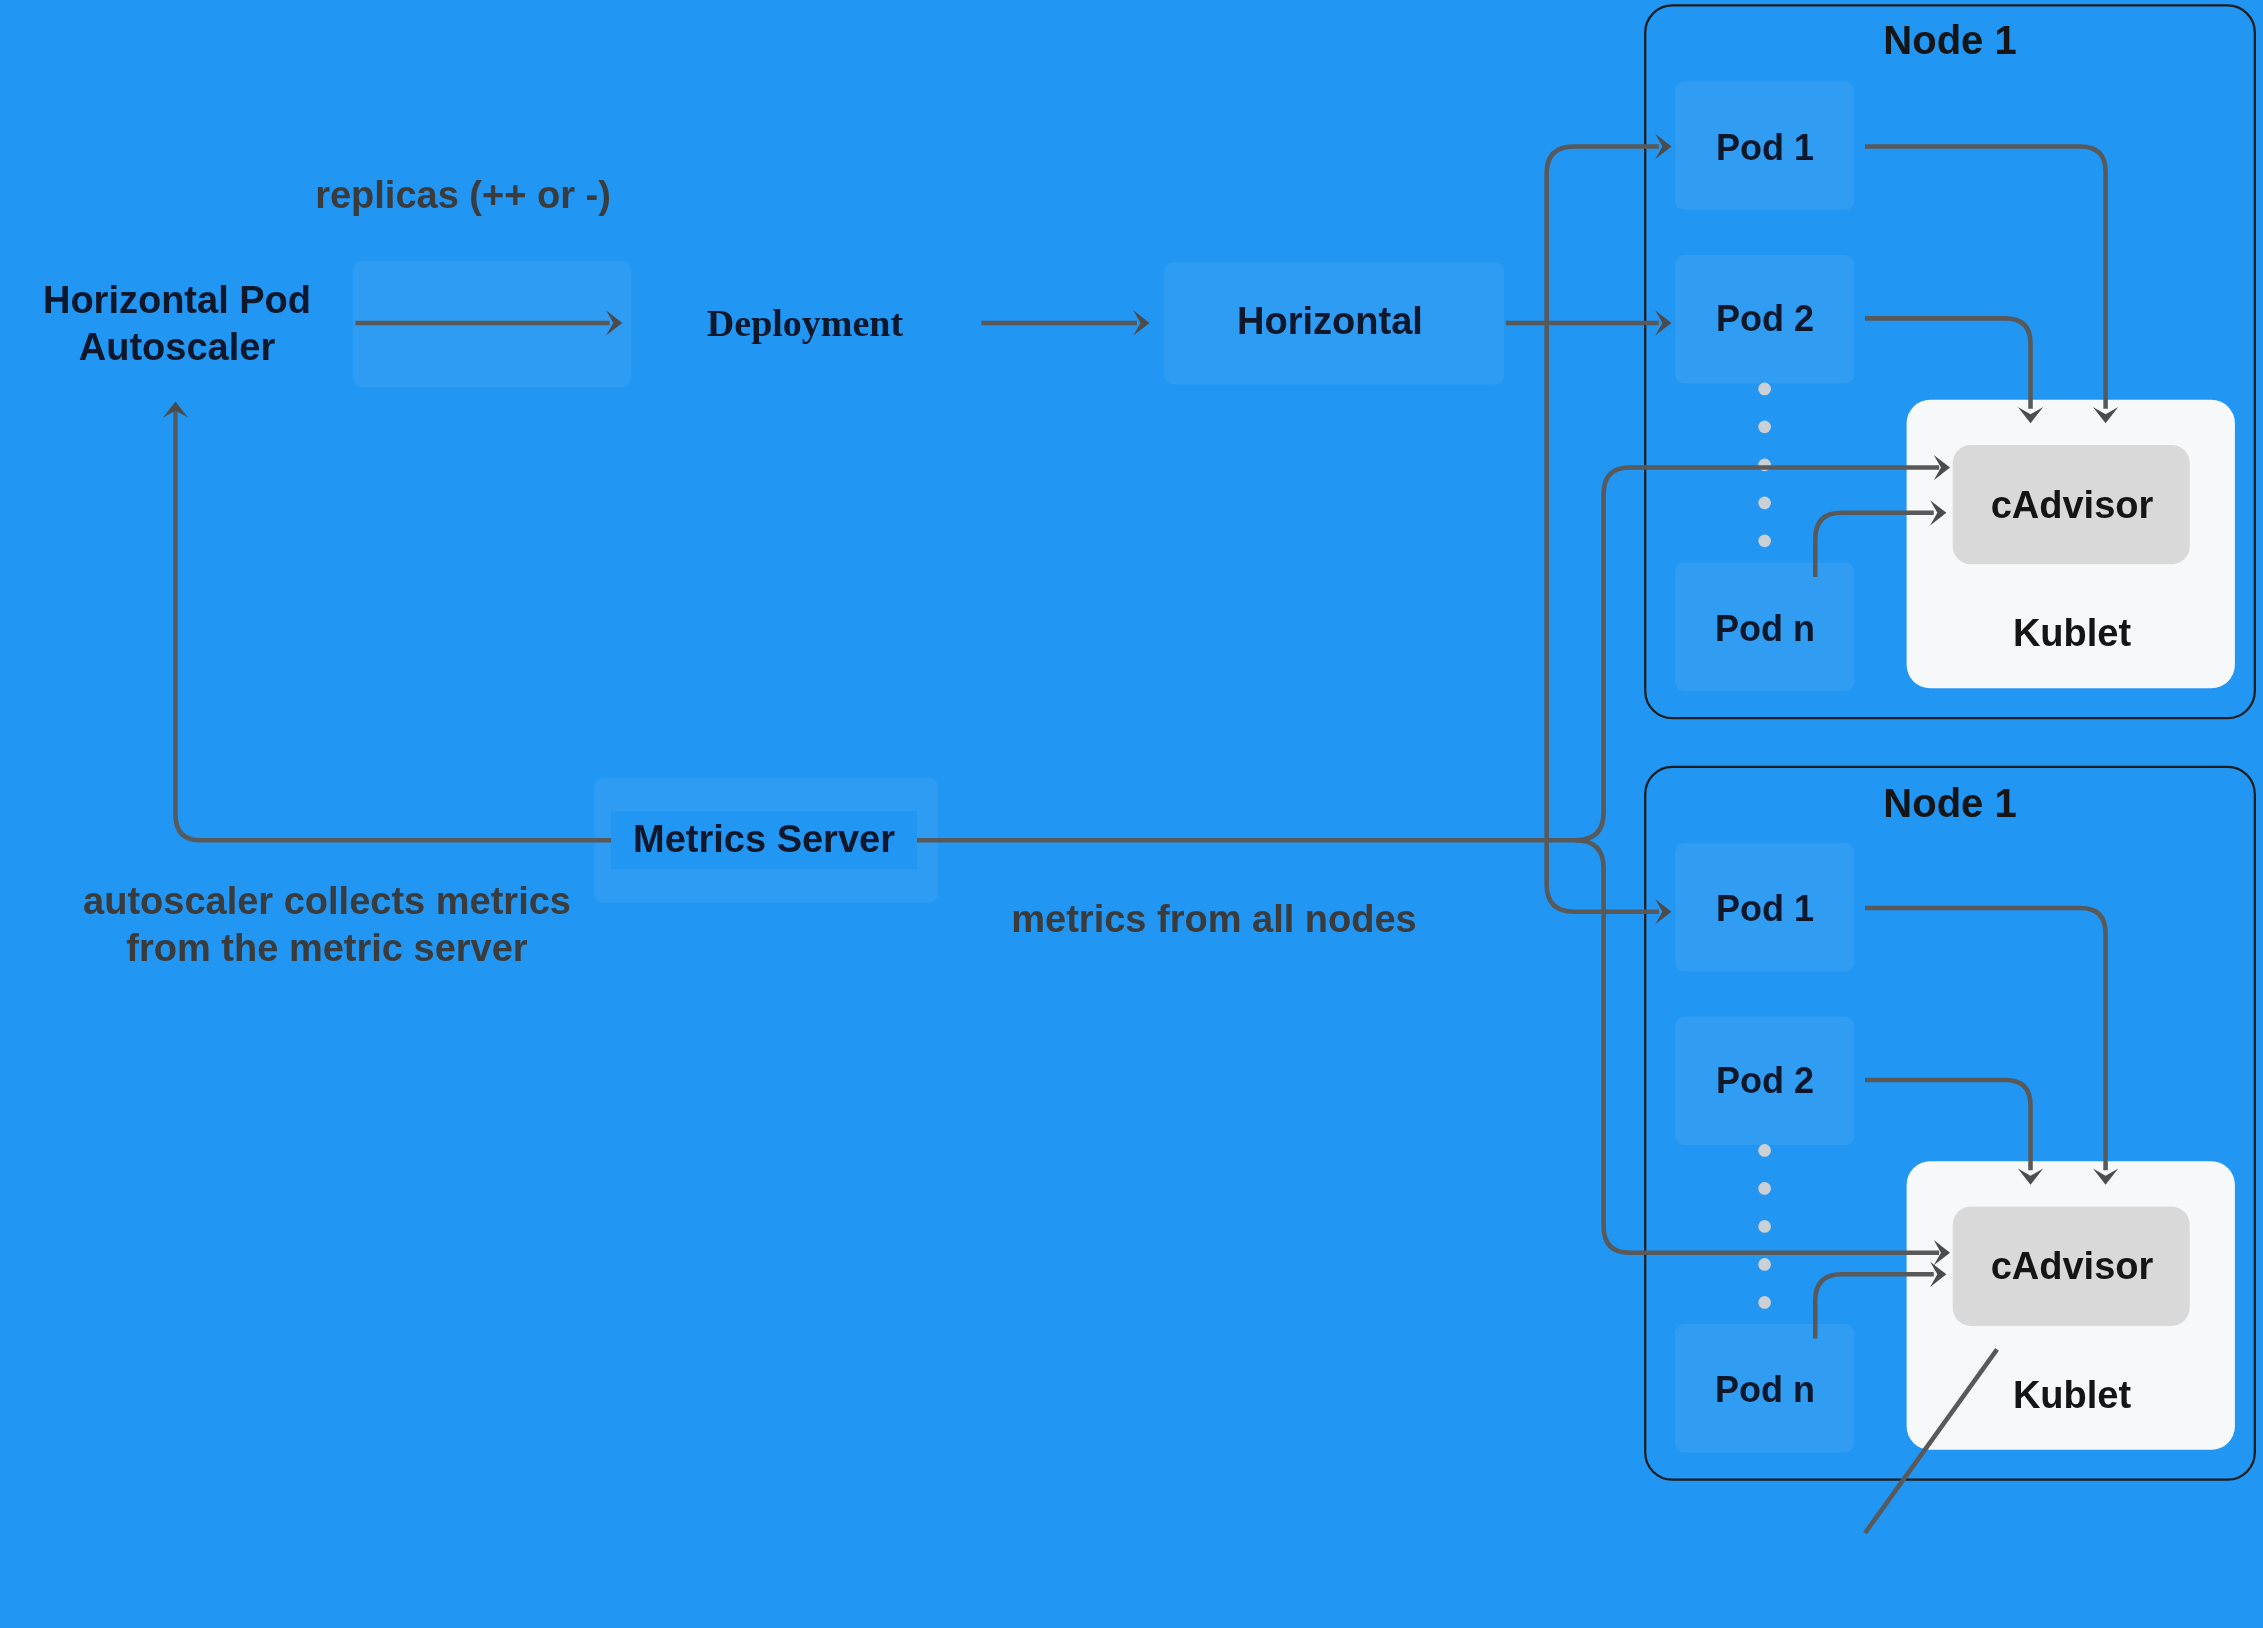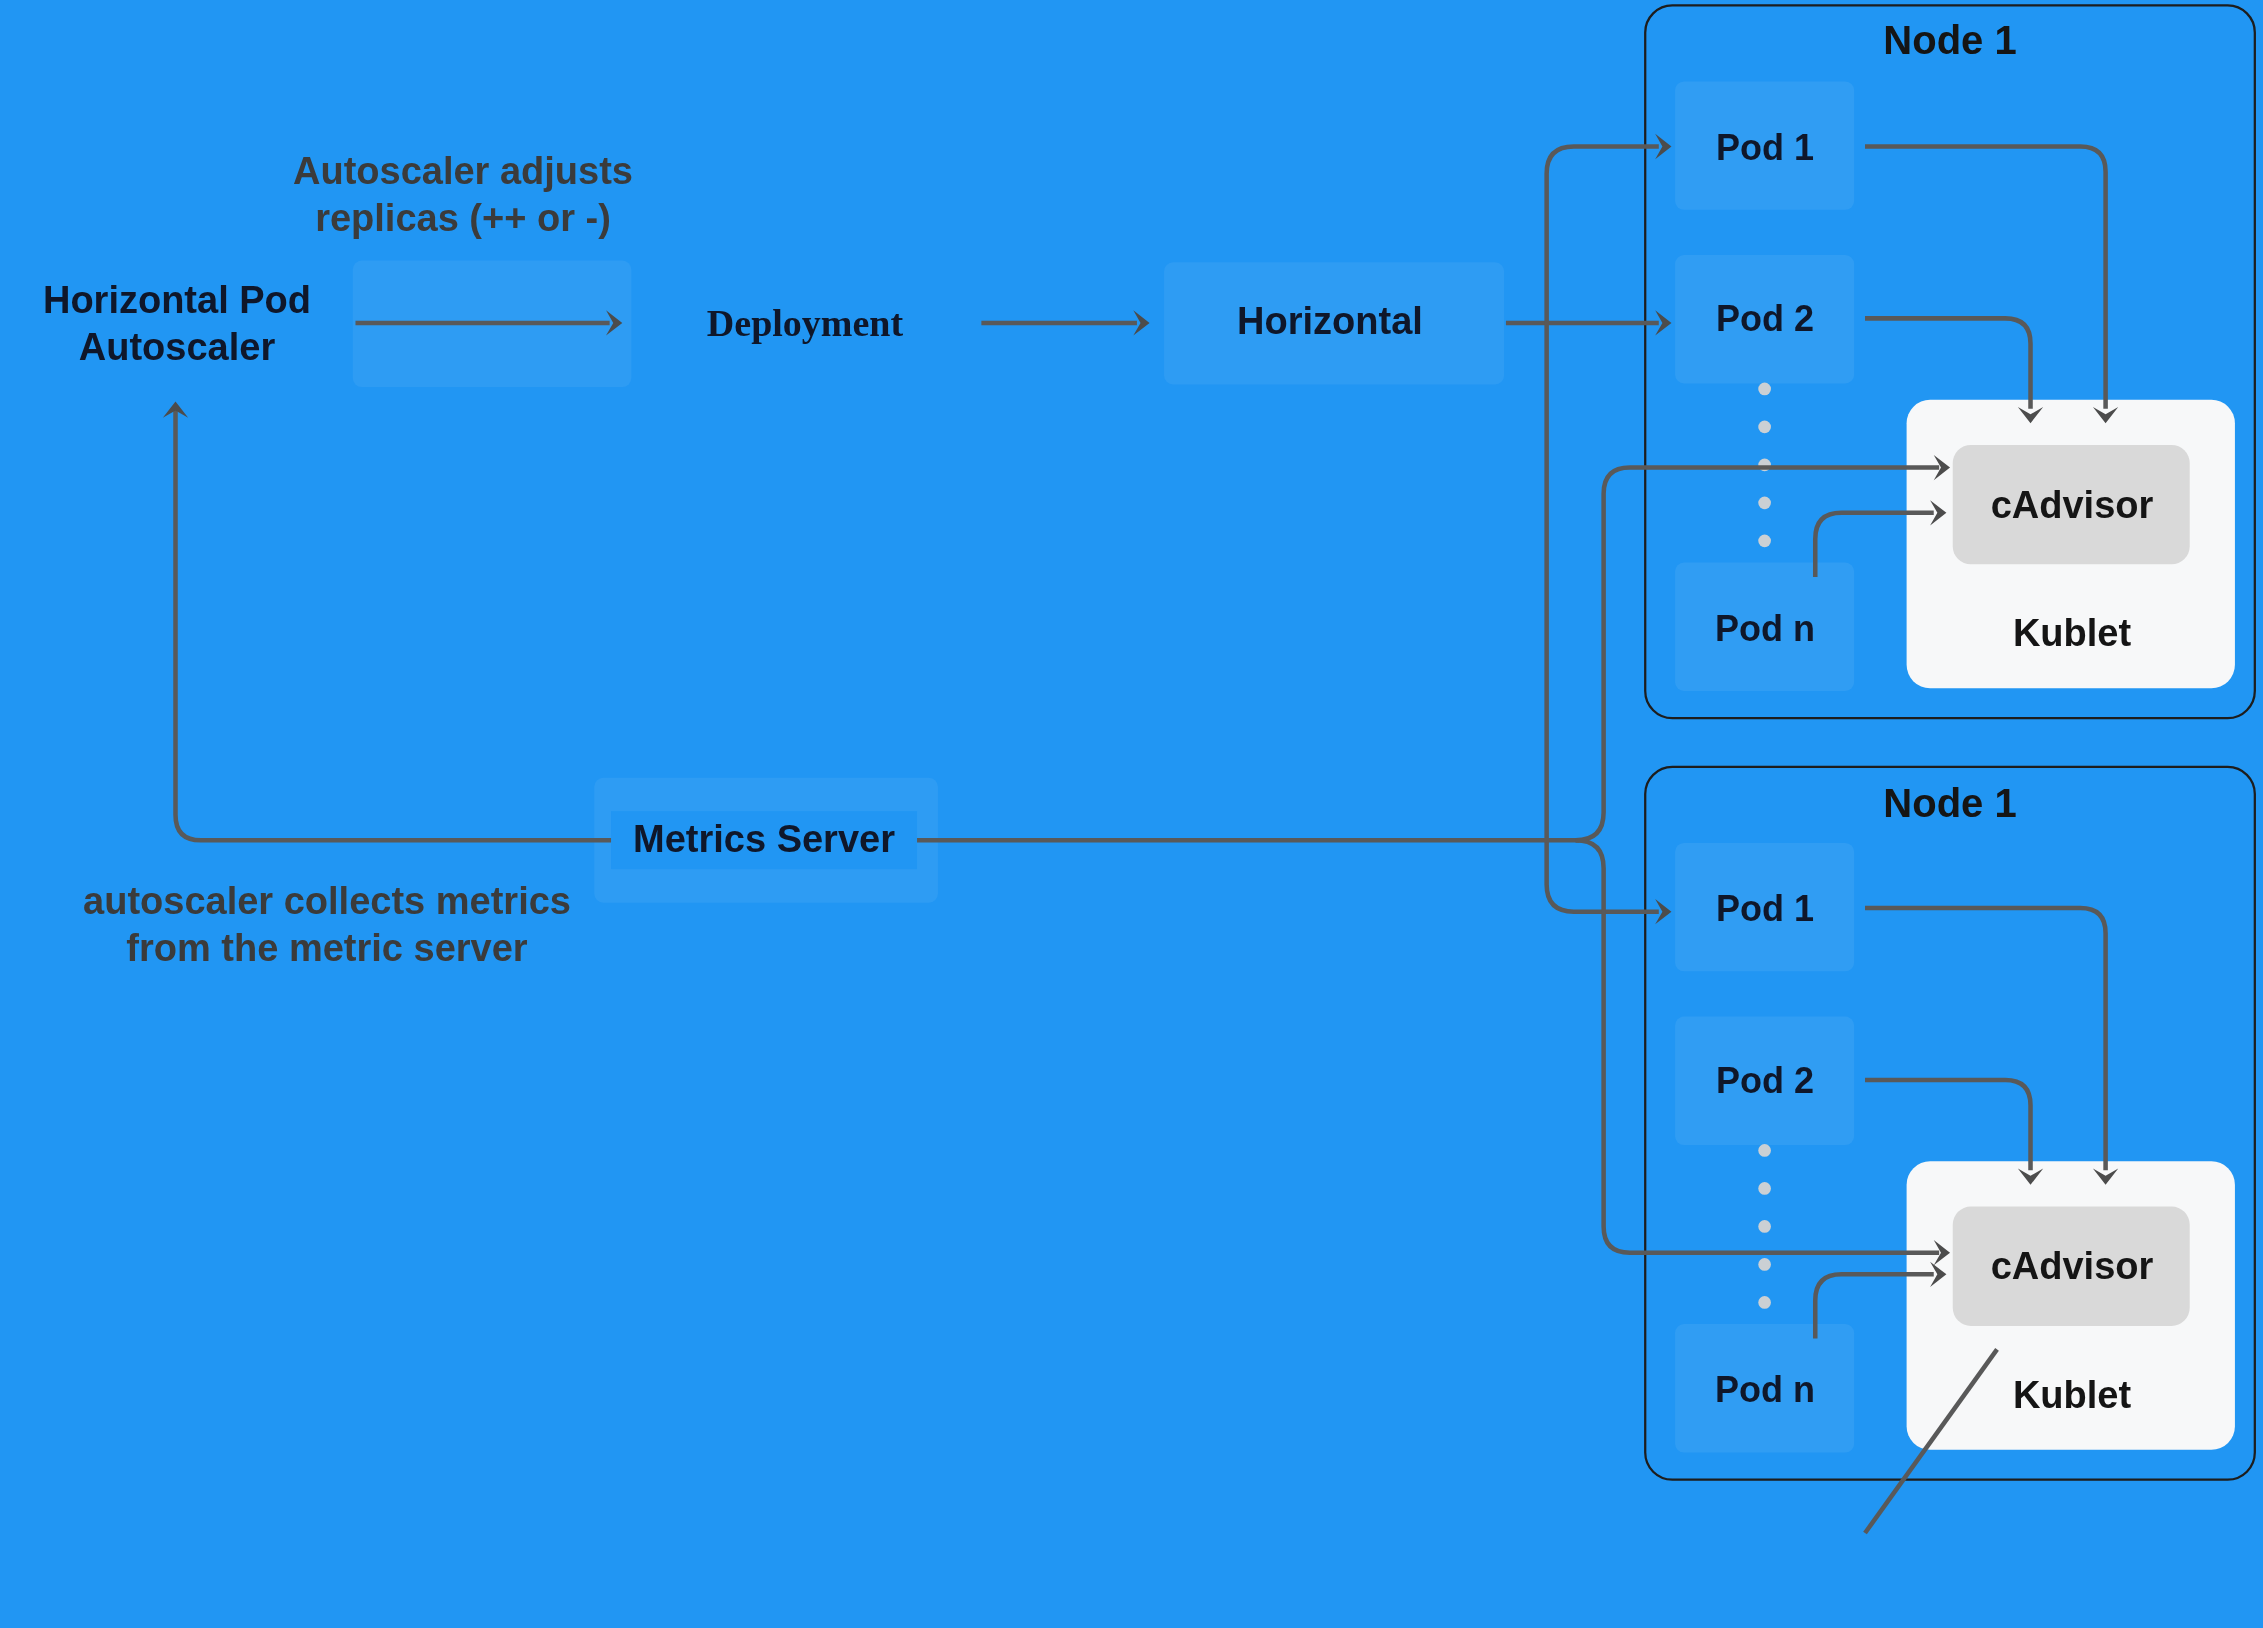--- a/index.html
+++ b/index.html
@@ -101,41 +101,41 @@
 
     <path d="M 1742 929 Q 1773 929 1773 898 L 1773 546 Q 1773 517 1802 517 L 2144 517" fill="none" stroke="#595959" stroke-width="5"></path>
     <polygon points="0,0 -18,-14 -10,0 -18,14" fill="#4c4c4c" transform="translate(2156,517)"></polygon>
     <path d="M 1742 929 Q 1773 929 1773 960 L 1773 1356 Q 1773 1385 1802 1385 L 2144 1385" fill="none" stroke="#595959" stroke-width="5"></path>
     <polygon points="0,0 -18,-14 -10,0 -18,14" fill="#4c4c4c" transform="translate(2156,1385)"></polygon>
 
     <path d="M 2208 1492 L 2062 1695" fill="none" stroke="#595959" stroke-width="5"></path>
   </svg>
 
   <div class="lbl dark" style="left:463px; top:195px;">
-    <div>Autoscaler adjusts</div>
     <div>replicas (++ or -)</div>
   </div>
 
   <div class="lbl white" style="left:177px; top:324px;">
     <div>Horizontal Pod</div>
     <div>Autoscaler</div>
   </div>
 
   <div class="lbl white" style="left:805px; top:323px;font-family:Liberation Serif, serif;">Deployment</div>
 
   <div class="lbl white" style="left:1330px; top:321px;">Horizontal</div>
 
   <div class="lbl white masked" style="left:764px; top:840px;">Metrics Server</div>
 
   <div class="lbl dark" style="left:327px; top:925px;">
     <div>autoscaler collects metrics</div>
     <div>from the metric server</div>
   </div>
 
   <div class="lbl dark" style="left:1214px; top:919px;">
+    <div>metrics from all nodes</div>
   </div>
 
 
   <div class="lbl black node-title" style="left:1950px; top:40px;">Node 1</div>
   <div class="lbl white pod" style="left:1765px; top:147px;">Pod 1</div>
   <div class="lbl white pod" style="left:1765px; top:318px;">Pod 2</div>
   <div class="lbl white pod" style="left:1765px; top:628px;">Pod n</div>
   <div class="lbl black" style="left:2072px; top:505px;">cAdvisor</div>
   <div class="lbl black" style="left:2072px; top:633px;">Kublet</div>
 

